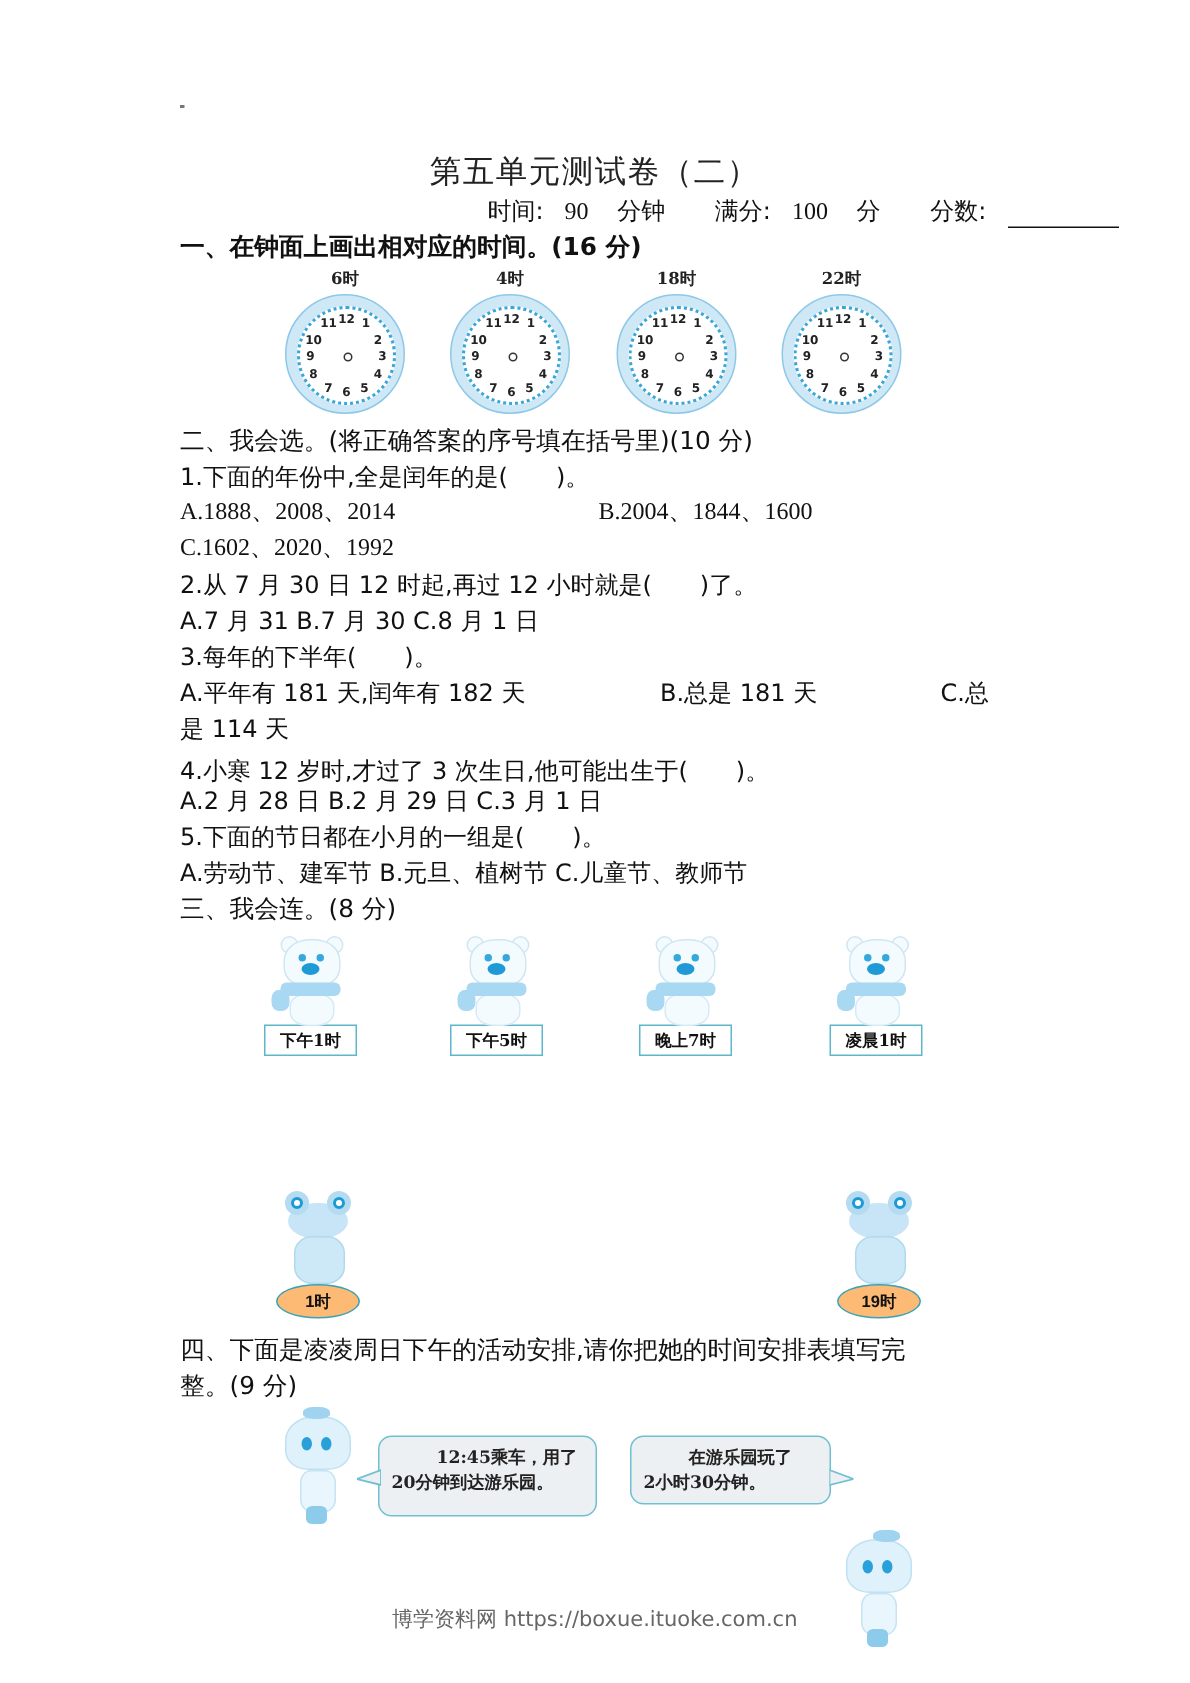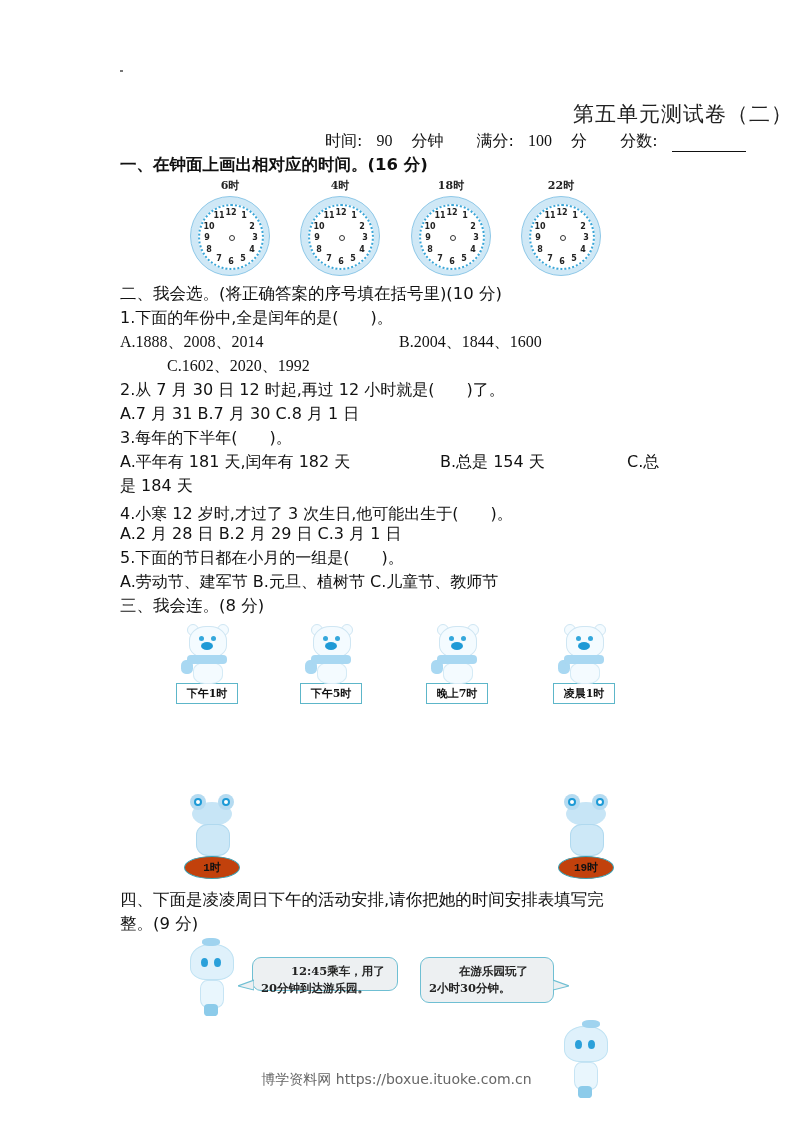--- a/index.html
+++ b/index.html
@@ -1,19 +1,19 @@
 <!DOCTYPE html>
 <html><head>
 <meta charset="utf-8">
 <style>
   html,body{margin:0;padding:0;background:#ffffff;}
   body{width:793px;height:1122px;position:relative;overflow:hidden;font-family:"DejaVu Sans","Liberation Sans",sans-serif;color:#111;}
   .abs{position:absolute;}
   .dot{left:120px;top:70px;width:3px;height:2px;background:#777;}
-  .title{left:0;width:793px;top:100px;text-align:right;font-family:"DejaVu Serif","Liberation Serif",serif;font-size:21px;color:#222;letter-spacing:1px;}
+  .title{left:0;width:793px;top:100px;text-align:center;font-family:"DejaVu Serif","Liberation Serif",serif;font-size:21px;color:#222;letter-spacing:1px;}
   .meta{left:325px;top:131px;font-size:16px;white-space:nowrap;}
   .meta span{margin-right:14px;}
   .meta .num{font-family:"Liberation Serif",serif;}
   .blank{display:inline-block;width:74px;border-bottom:1px solid #111;height:16px;vertical-align:bottom;margin-right:0 !important;}
   .line{left:120px;font-size:16px;white-space:nowrap;line-height:22px;}
   .serif{font-family:"Liberation Serif","DejaVu Serif",serif;}
   .sect{font-size:16.5px;}
   .clock-wrap{width:80px;text-align:center;}
   .clock-label{font-family:"DejaVu Serif",serif;font-size:11px;font-weight:bold;color:#222;height:14px;}
   .clock{width:78px;height:78px;border-radius:50%;background:#cfe8f6;border:1px solid #8ec8e8;position:relative;margin:4px auto 0;}
@@ -28,21 +28,21 @@
   .bear .nose{position:absolute;left:20px;top:18px;width:12px;height:8px;border-radius:50%;background:#1f9ad6;}
   .bear .scarf{position:absolute;left:6px;top:31px;width:40px;height:9px;border-radius:4px;background:#a9d8f2;}
   .bear .tail{position:absolute;left:0;top:36px;width:12px;height:14px;border-radius:40%;background:#a9d8f2;}
   .bear .body{position:absolute;left:12px;top:38px;width:28px;height:20px;border-radius:40%;background:#f4fbff;border:1px solid #d5ebf6;}
   .tag{display:inline-block;border:1.5px solid #5db6c9;padding:2px 5px;font-family:"DejaVu Serif",serif;font-size:11px;font-weight:bold;background:#fff;min-width:50px;}
   .frog{width:52px;height:62px;margin:0 auto;position:relative;}
   .frog .eyeo{position:absolute;top:0;width:16px;height:16px;border-radius:50%;background:#b5dbf1;}
   .frog .eyei{position:absolute;left:4px;top:4px;width:8px;height:8px;border-radius:50%;background:#fff;border:2px solid #1d9ad6;box-sizing:border-box;}
   .frog .head{position:absolute;left:6px;top:8px;width:40px;height:24px;border-radius:50%;background:#c7e5f6;}
   .frog .body{position:absolute;left:10px;top:30px;width:32px;height:30px;border-radius:35%;background:#cde8f7;border:1px solid #b0d9ef;}
-  .oval{display:inline-block;border:1.5px solid #3aa2b6;border-radius:50%;padding:3px 12px;font-family:Liberation Mono, monospace;font-size:11px;font-weight:bold;background:#c2410c;min-width:30px;}
+  .oval{display:inline-block;border:1.5px solid #3aa2b6;border-radius:50%;padding:3px 12px;font-family:Liberation Sans, sans-serif;font-size:11px;font-weight:bold;background:#fdba74;min-width:30px;}
   .girl{width:50px;height:80px;position:relative;}
   .girl .hair{position:absolute;left:4px;top:6px;width:42px;height:34px;border-radius:45% 45% 35% 35%;background:#dff1fb;border:1px solid #bfe2f3;}
   .girl .bow{position:absolute;left:16px;top:0;width:18px;height:8px;border-radius:40%;background:#9fd3ef;}
   .girl .eye{position:absolute;top:20px;width:7px;height:9px;border-radius:50%;background:#2aa0da;}
   .girl .body{position:absolute;left:14px;top:42px;width:22px;height:26px;border-radius:30%;background:#e9f6fd;border:1px solid #c6e4f4;}
   .girl .legs{position:absolute;left:18px;top:66px;width:14px;height:12px;border-radius:30%;background:#8ccbea;}
   .bubble{position:absolute;background:#edf0f2;border:1.5px solid #6fbfd3;border-radius:9px;font-family:"DejaVu Serif",serif;font-size:11.5px;font-weight:bold;line-height:17px;padding:5px 8px;box-sizing:border-box;color:#222;}
   .footer{left:0;width:793px;top:1071px;text-align:center;font-size:14px;color:#666;}
 </style>
 </head>
@@ -140,30 +140,30 @@
           <span class="c"></span>
     </div>
       </div>
   </div>
 </div>
 
 <div class="abs line sect" style="top:283px;">二、我会选。(将正确答案的序号填在括号里)(10 分)</div>
 <div class="abs line" style="top:307px;">1.下面的年份中,全是闰年的是(　　)。</div>
 <div class="abs line serif" style="top:331px;">A.1888、2008、2014</div>
 <div class="abs line serif" style="left:399px;top:331px;">B.2004、1844、1600</div>
-<div class="abs line serif" style="top:355px;margin-left:47px;">C.1602、2020、1992</div>
+<div class="abs line serif" style="top:355px;">C.1602、2020、1992</div>
 
 <div class="abs line" style="top:379px;">2.从 7 月 30 日 12 时起,再过 12 小时就是(　　)了。</div>
 <div class="abs line" style="top:403px;">A.7 月 31  B.7 月 30  C.8 月 1 日</div>
 
 <div class="abs line" style="top:427px;">3.每年的下半年(　　)。</div>
 <div class="abs line" style="top:451px;">A.平年有 181 天,闰年有 182 天</div>
-<div class="abs line" style="left:440px;top:451px;">B.总是 154 天</div>
+<div class="abs line" style="left:440px;top:451px;">B.总是 181 天</div>
 <div class="abs line" style="left:627px;top:451px;">C.总</div>
-<div class="abs line" style="top:475px;">是 184 天</div>
+<div class="abs line" style="top:475px;">是 114 天</div>
 
 <div class="abs line" style="top:503px;">4.小寒 12 岁时,才过了 3 次生日,他可能出生于(　　)。</div>
 <div class="abs line" style="top:523px;">A.2 月 28 日   B.2 月 29 日   C.3 月 1 日</div>
 
 <div class="abs line" style="top:547px;">5.下面的节日都在小月的一组是(　　)。</div>
 <div class="abs line" style="top:571px;">A.劳动节、建军节   B.元旦、植树节  C.儿童节、教师节</div>
 
 <div class="abs line sect" style="top:595px;">三、我会连。(8 分)</div>
 
 <div class="abs" style="left:175px;top:624px;width:450px;height:90px;">
@@ -258,21 +258,21 @@
 <div class="abs line sect" style="top:913px;">整。(9 分)</div>
 
 <div class="abs girl" style="left:186px;top:938px;">
   <div class="hair"></div>
     <div class="bow"></div>
     <div class="eye" style="left:15px"></div>
     <div class="eye" style="left:28px"></div>
     <div class="body"></div>
     <div class="legs"></div>
 </div>
-<div class="bubble" style="left:252px;top:957px;width:146px;height:34px;">
+<div class="bubble" style="left:252px;top:957px;width:146px;height:54px;">
   <div style="padding-left:30px">12:45乘车，用了</div>
   <div>20分钟到达游乐园。</div>
 </div>
 <svg class="abs" style="left:238px;top:978px;" width="16" height="14">
     <polygon points="16,2 0,8 16,12" fill="#edf0f2" stroke="#6fbfd3" stroke-width="1.2"></polygon>
   </svg>
 
 <div class="bubble" style="left:420px;top:957px;width:134px;height:46px;">
   <div style="padding-left:30px">在游乐园玩了</div>
   <div>2小时30分钟。</div>

